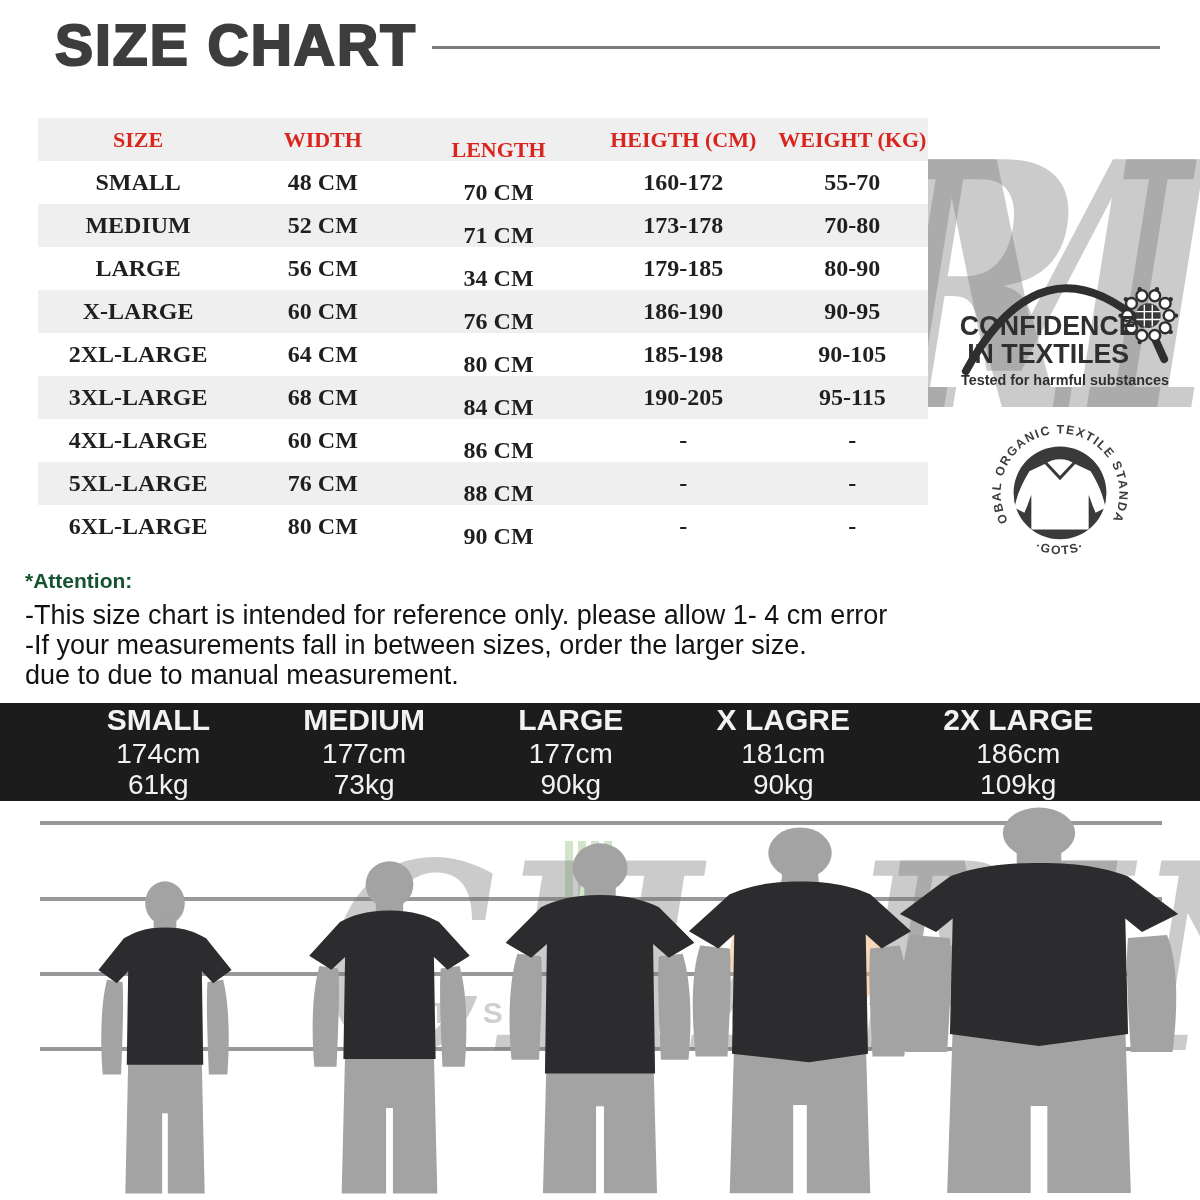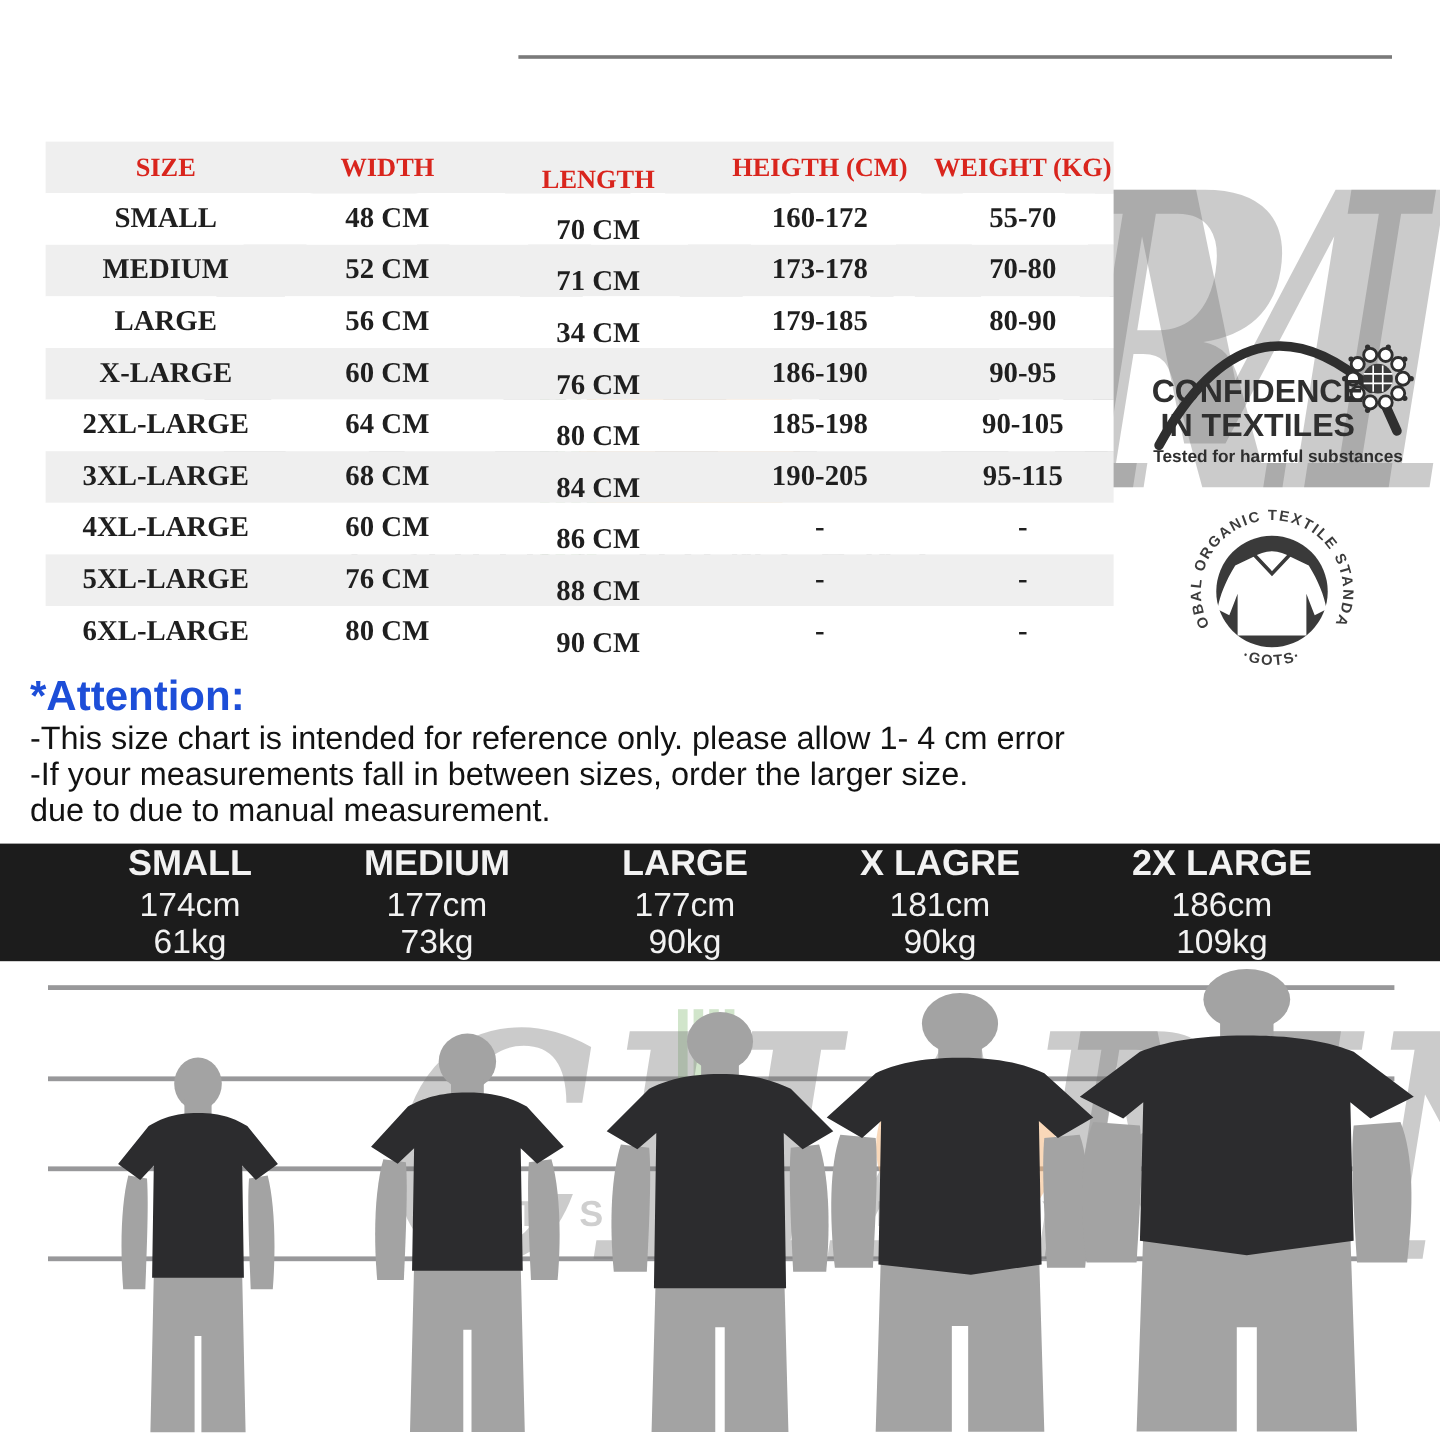--- a/index.html
+++ b/index.html
@@ -37,21 +37,21 @@
   .oeko .arc{fill:none;stroke:#2f2f2f;stroke-width:8;stroke-linecap:round;}
   .oeko text{font-family:"Liberation Sans",sans-serif;font-weight:bold;fill:#2f2f2f;}
   .oeko .big{font-size:27px;}
   .oeko .small{font-size:14.5px;}
   .gots{width:168px;display:block;margin:10px 0 0 22px;}
   .gots text{font-family:"Liberation Sans",sans-serif;font-weight:bold;fill:#3c3c3c;
     font-size:12.5px;letter-spacing:1.5px;}
 
   
   .attention{position:absolute;left:25px;top:566px;z-index:3;font-size:27px;color:#121212;line-height:30px;}
-  .attention-heading{color:#1d4ed8;font-weight:bold;font-size:35px;margin-bottom:4px;}
+  .attention-heading{color:#14532d;font-weight:bold;font-size:21px;margin-bottom:4px;}
 
   
   .model-bar{position:absolute;left:0;right:0;top:703px;height:98px;background:#1c1c1c;z-index:3;
     display:flex;justify-content:space-around;align-items:center;padding:0 60px;}
   .model-item{text-align:center;color:#f2f2f2;line-height:1.08;}
   .model-size{font-size:30px;font-weight:bold;margin-bottom:3px;}
   .model-height,.model-weight{font-size:28px;}
 
   
   .figure-area{position:absolute;left:0;right:0;top:801px;bottom:0;background:#fff;}
@@ -64,20 +64,21 @@
   .man-m {left:287px;width:205px;height:336px;}
   .man-l {left:482px;width:236px;height:354px;}
   .man-xl{left:664px;width:272px;height:370px;}
   .man-2x{left:872px;width:334px;height:390px;}
 </style>
 </head>
 <body>
 
 <div class="page">
 
+  <div class="page-title">SIZE CHART</div>
   <div class="title-line"></div>
 
   <div class="wm" style="left:0;top:0;width:1200px;height:560px;">
     <div class="wm-stripes" style="left:450px;top:268px;height:212px;">
         <i></i>
         <i></i>
         <i></i>
         <i></i>
       </div>
     <div class="wm-circle" style="left:482px;top:276px;width:185px;height:185px;"></div>

